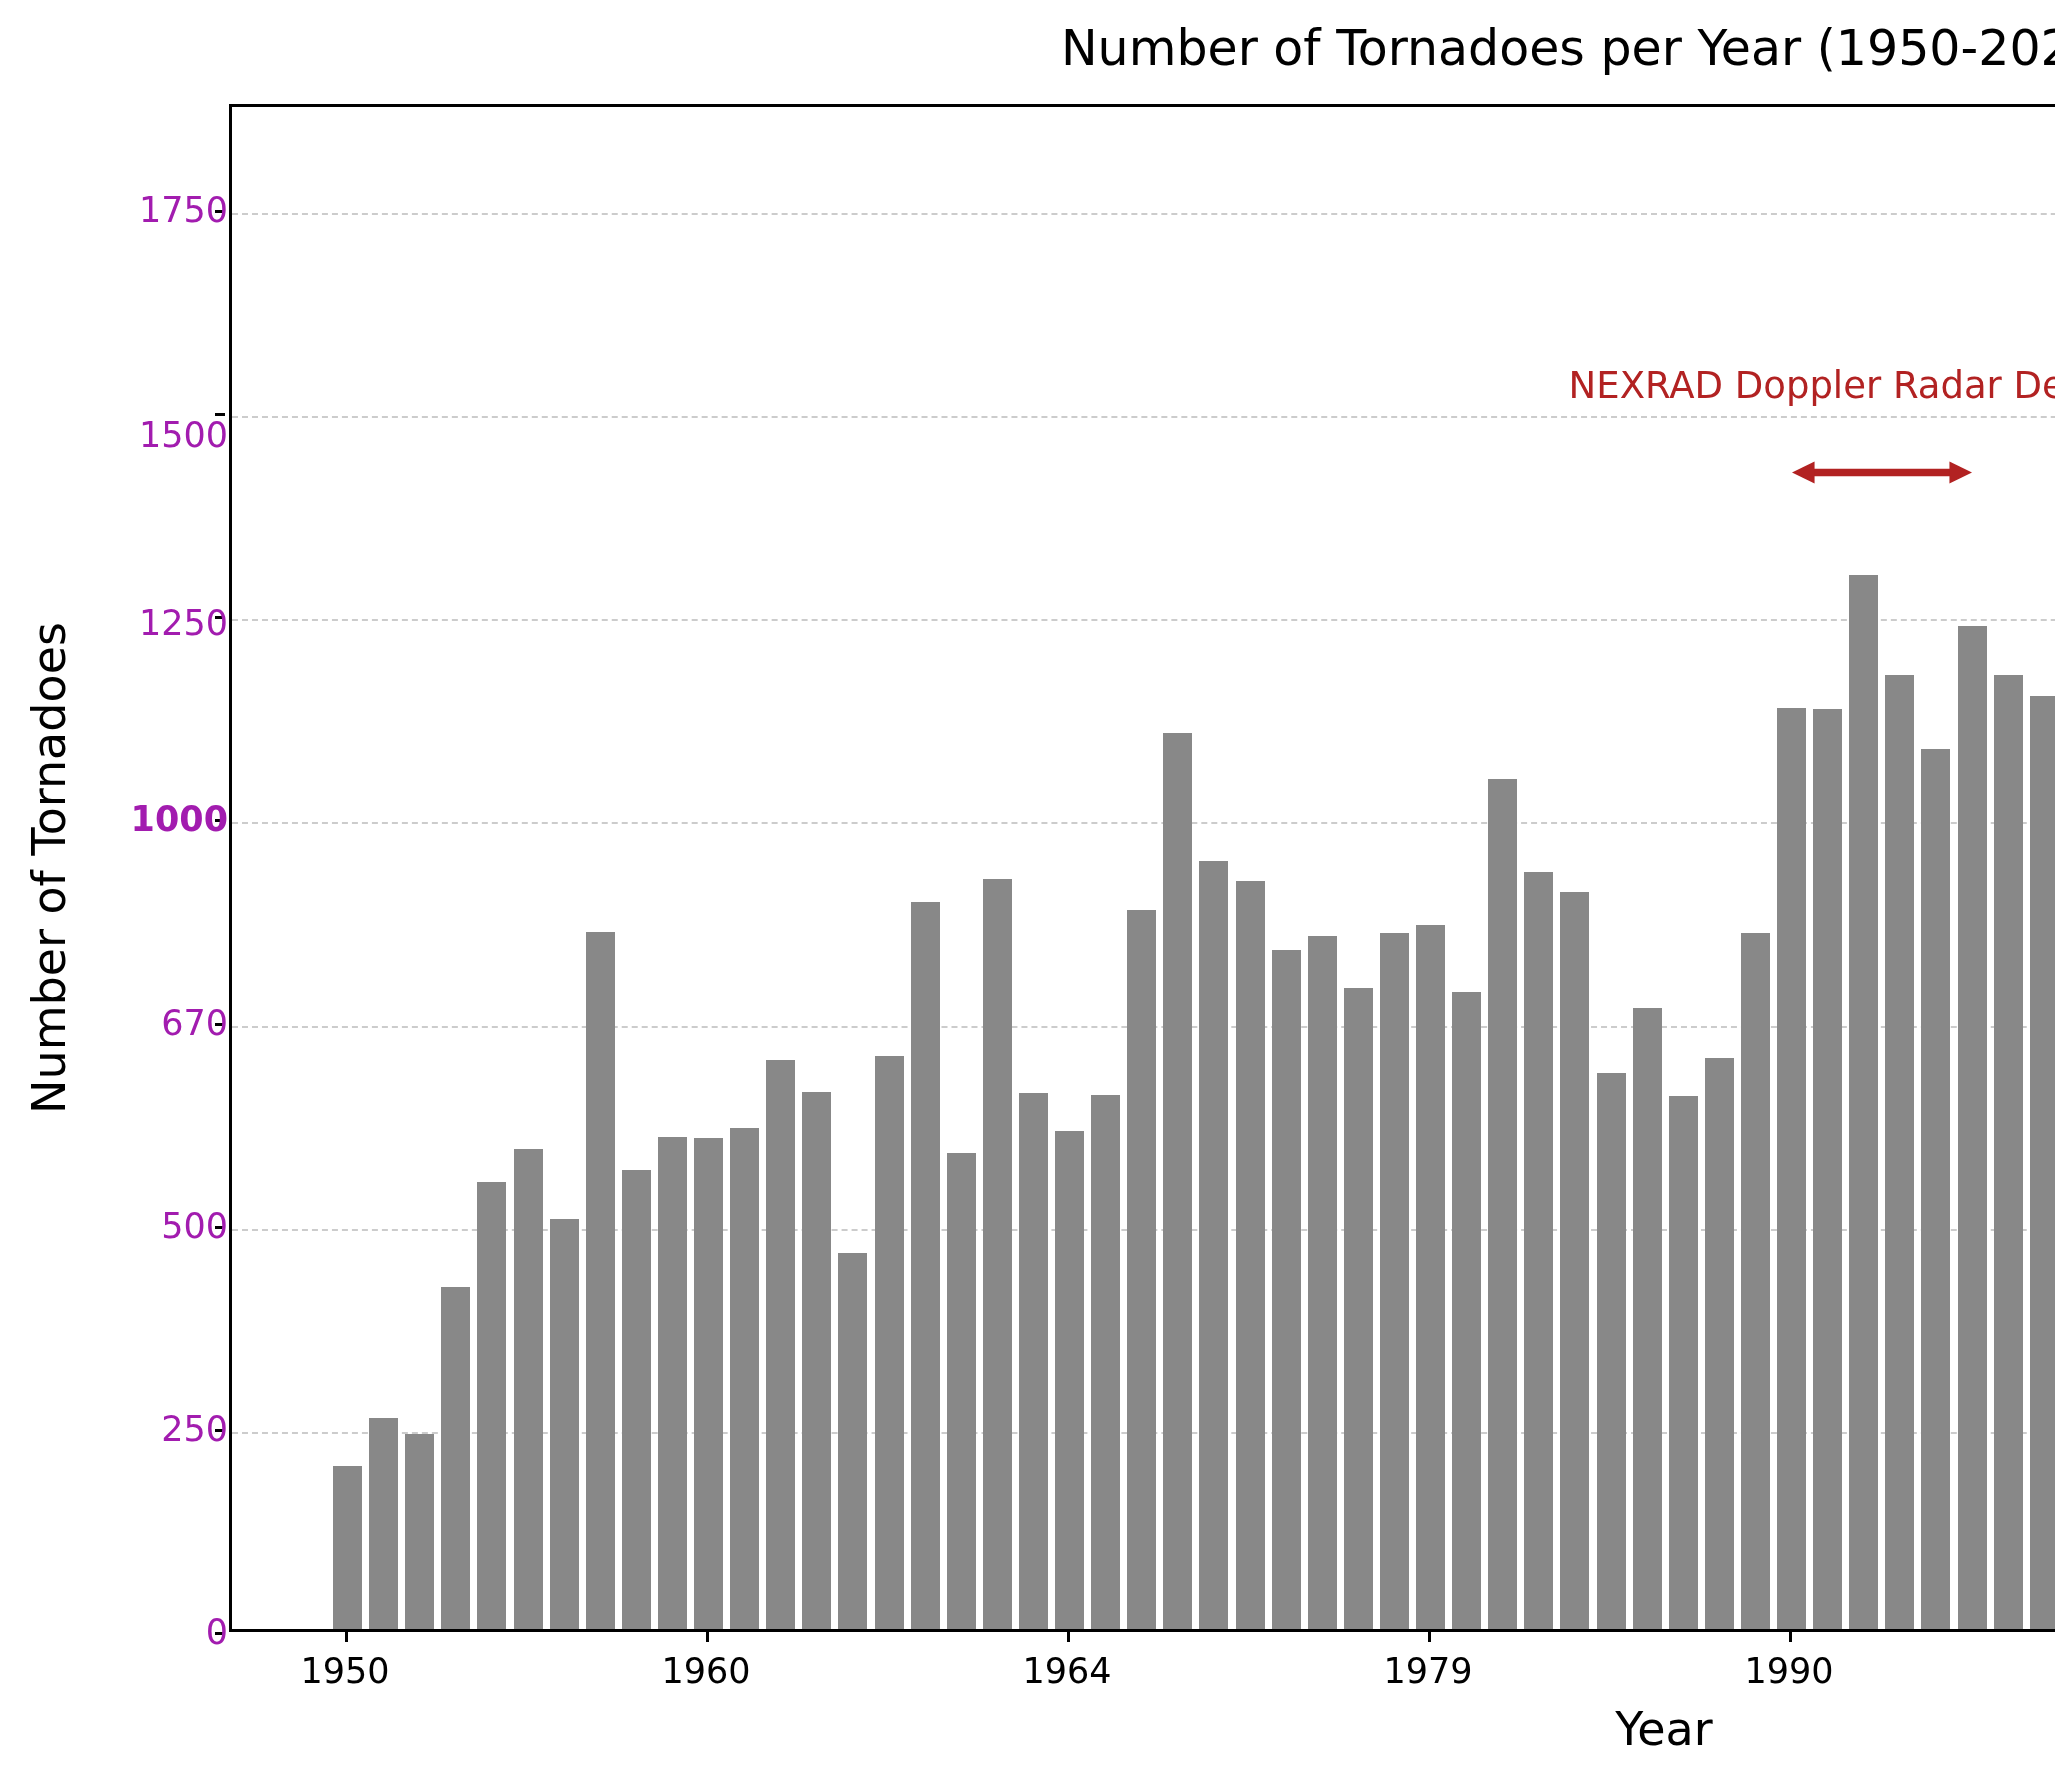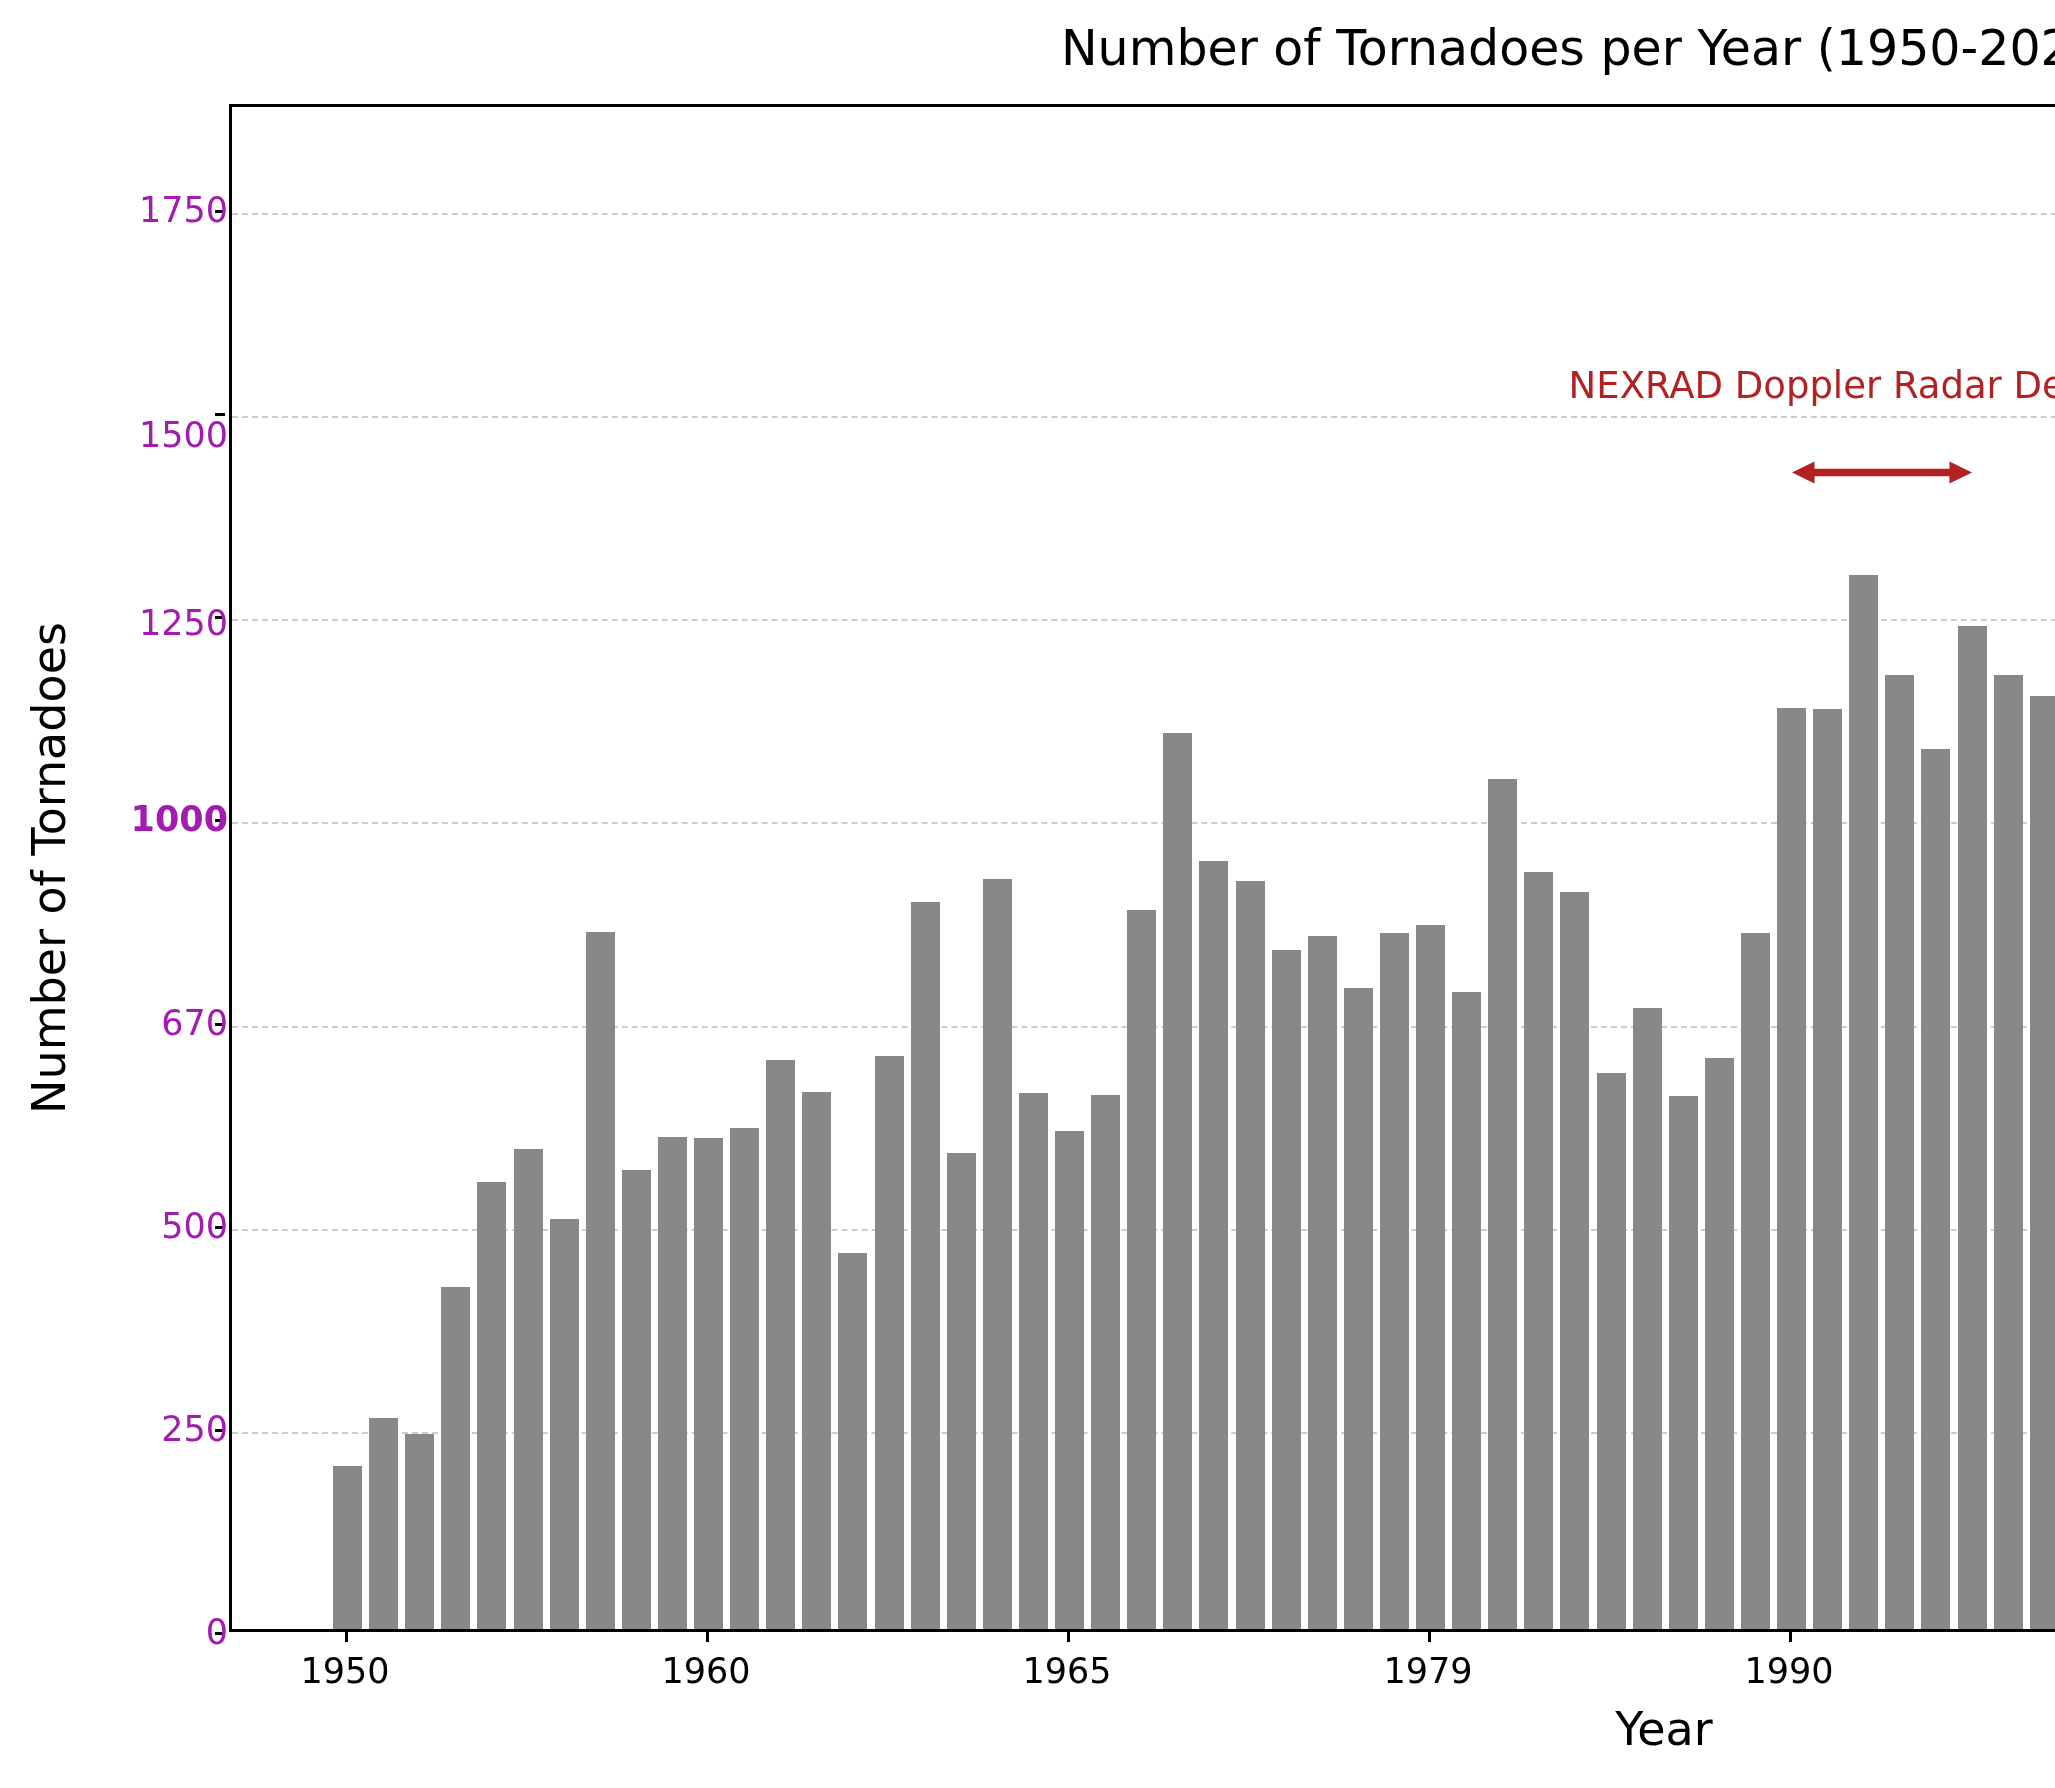--- a/index.html
+++ b/index.html
@@ -236,21 +236,21 @@
       <div class="ytick-label" style="top: 403px; margin-top: 32px;">1500</div>
       <div class="ytick-mark" style="top: 210px;"></div>
       <div class="ytick-label" style="top: 210px;">1750</div>
     </div>
   <div id="xticks">
       <div class="xtick-mark" style="left: 345px;"></div>
       <div class="xtick-label" style="left: 345px;">1950</div>
       <div class="xtick-mark" style="left: 706px;"></div>
       <div class="xtick-label" style="left: 706px;">1960</div>
       <div class="xtick-mark" style="left: 1067px;"></div>
-      <div class="xtick-label" style="left: 1067px;">1965</div>
+      <div class="xtick-label" style="left: 1067px;">1964</div>
       <div class="xtick-mark" style="left: 1428px;"></div>
       <div class="xtick-label" style="left: 1428px;">1979</div>
       <div class="xtick-mark" style="left: 1789px;"></div>
       <div class="xtick-label" style="left: 1789px;">1990</div>
     </div>
 
 </div>
 
 
 </body></html>

